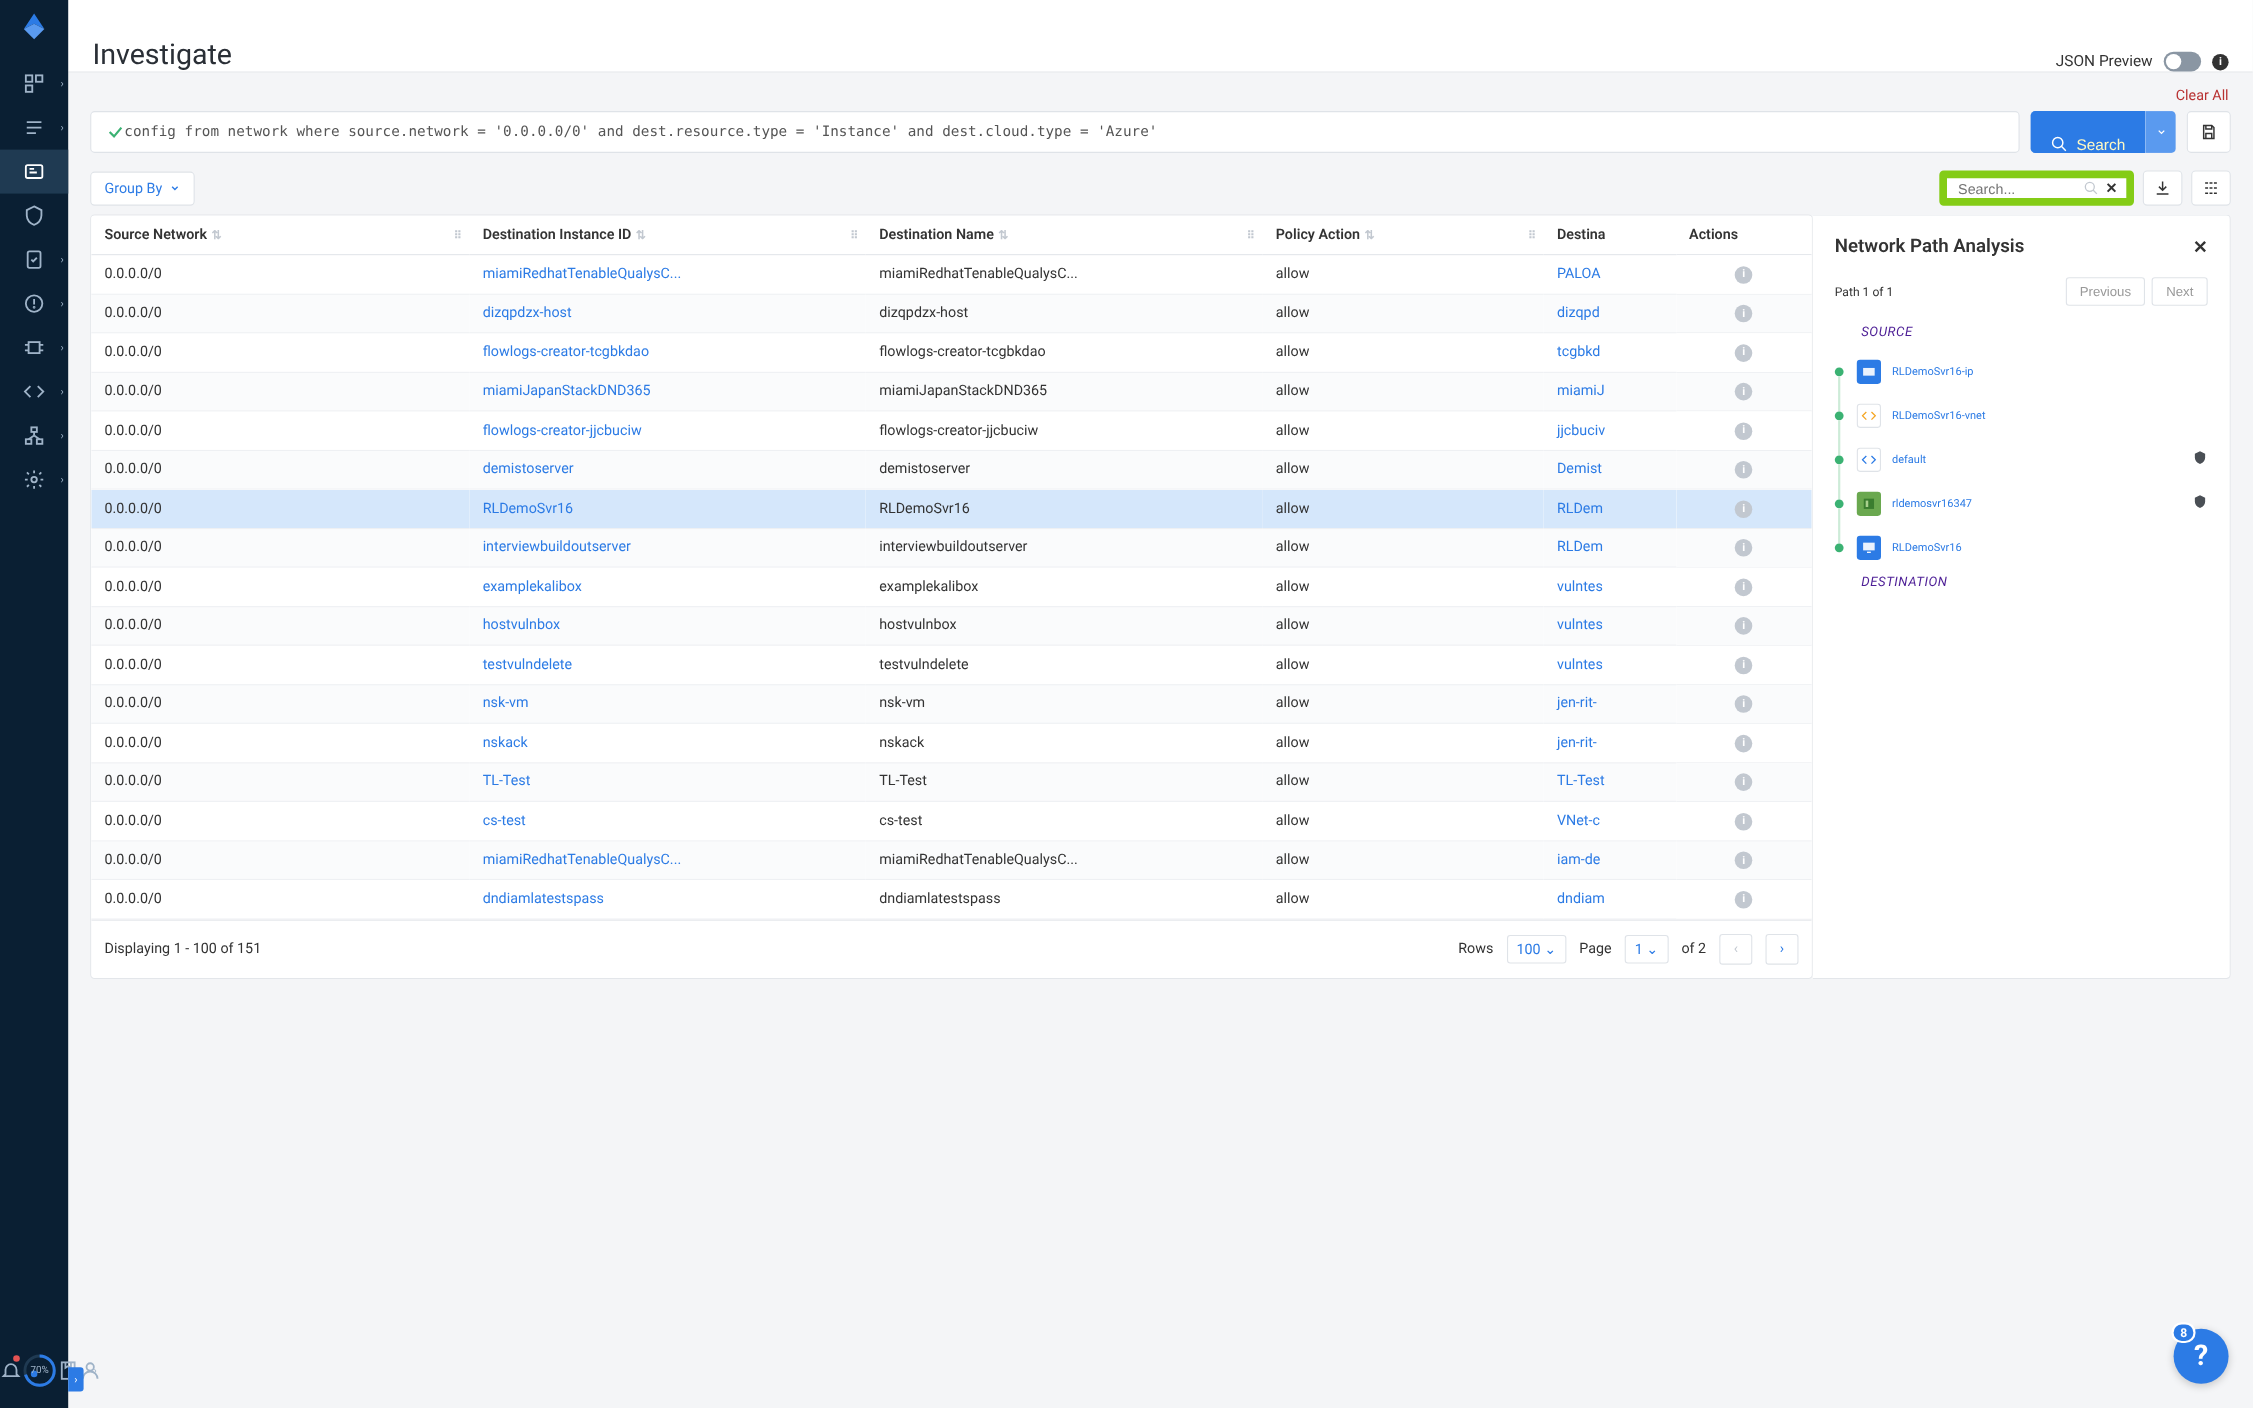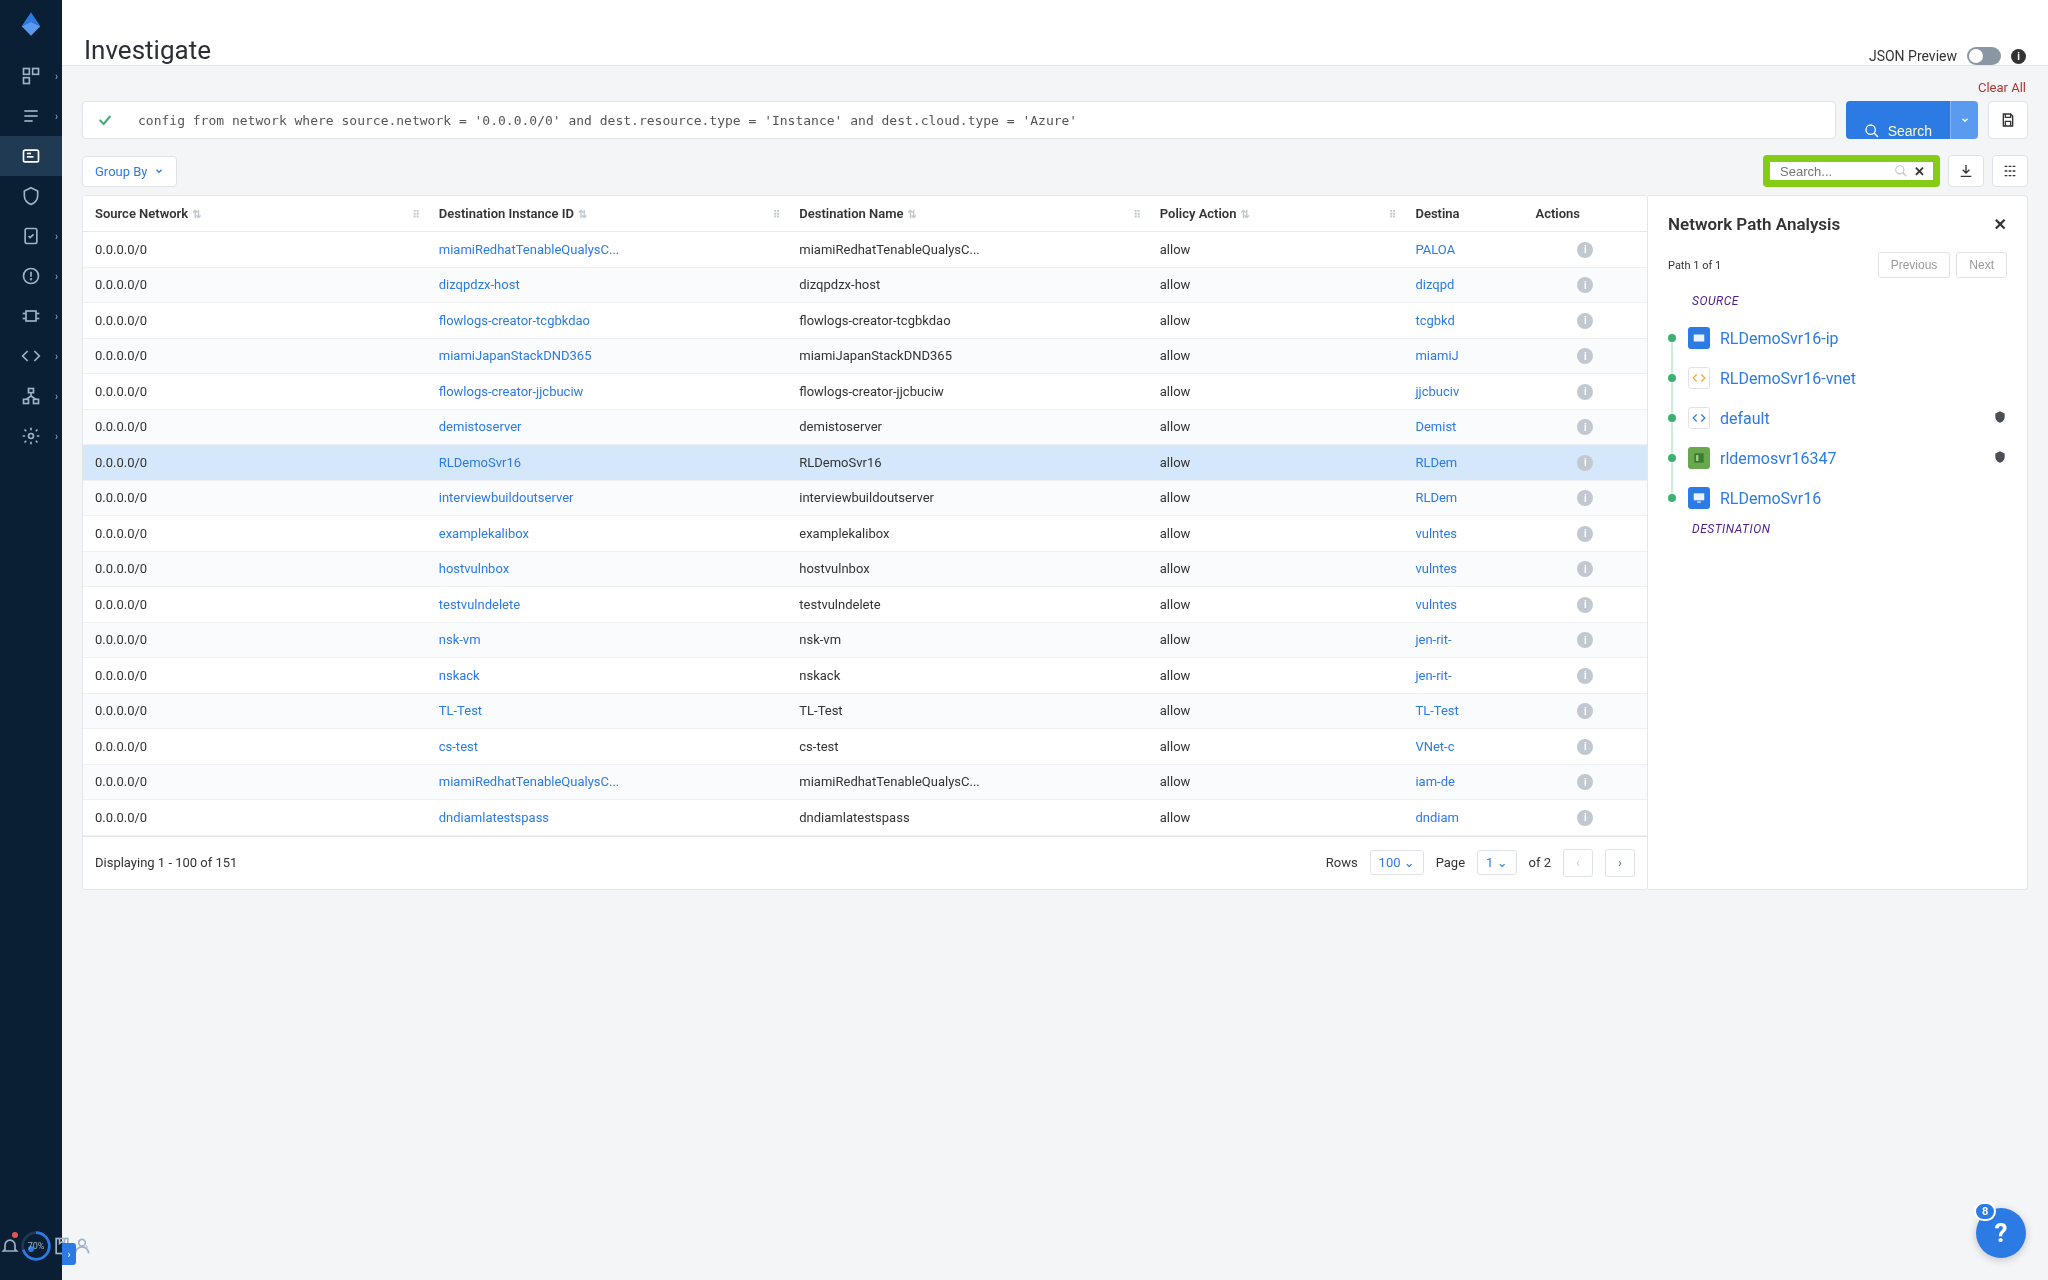--- a/index.html
+++ b/index.html
@@ -24,21 +24,21 @@
   .header { height:66px; background:#fff; border-bottom:1px solid #e3e6ea; display:flex; align-items:flex-end; padding:0 22px; }
   .header h1 { font-size:26px; font-weight:400; color:#2a2f36; margin:0; flex:1; }
   .json-preview { display:flex; align-items:center; gap:10px; color:#333; font-size:14px; }
   .toggle { width:34px; height:18px; border-radius:10px; background:#8a96a3; position:relative; cursor:pointer; }
   .toggle::after { content:""; width:14px; height:14px; border-radius:50%; background:#fff; position:absolute; top:2px; left:2px; }
   .info-icon { width:15px; height:15px; border-radius:50%; background:#333; color:#fff; font-size:10px; font-weight:bold; display:inline-flex; align-items:center; justify-content:center; cursor:pointer; }
   .content { flex:1; overflow:auto; padding:0 20px 20px 20px; }
   .clear-all { text-align:right; padding:14px 2px 6px; }
   .clear-all span { color:#b83131; font-size:13px; cursor:pointer; }
   .query-row { display:flex; gap:10px; align-items:stretch; }
-  .query-box { flex:1; background:#fff; border:1px solid #dfe3e8; border-radius:4px; padding:10px 14px; display:flex; align-items:center; gap:25px; font-family: "SFMono-Regular", Consolas, monospace; font-size:13px; color:#555; }
+  .query-box { flex:1; background:#fff; border:1px solid #dfe3e8; border-radius:4px; padding:10px 14px; display:flex; align-items:center; gap:0; font-family: "SFMono-Regular", Consolas, monospace; font-size:13px; color:#555; }
   .search-btn { background:#2c7be5; color:#fef9c3; border:none; border-radius:4px 0 0 4px; padding:0 18px; font-size:14px; cursor:pointer; display:flex; align-items:flex-end; gap:8px; }
   .search-group { display:flex; }
   .search-drop { background:#5a9aef; border:none; color:#fff; width:28px; border-radius:0 4px 4px 0; cursor:pointer; display:flex; align-items:center; justify-content:center; border-left:1px solid rgba(255,255,255,0.3); }
   .save-btn { background:#fff; border:1px solid #dfe3e8; border-radius:4px; width:40px; display:flex; align-items:center; justify-content:center; cursor:pointer; }
   .toolbar { display:flex; align-items:center; margin-top:16px; margin-bottom:8px; }
   .groupby { background:#fff; border:1px solid #dfe3e8; border-radius:4px; padding:7px 12px; color:#2c7be5; font-size:13px; cursor:pointer; display:flex; align-items:center; gap:6px; }
   .toolbar-spacer { flex:1; }
   .search-input-wrap { display:flex; align-items:center; background:#fff; border:7px solid #84cc16; border-radius:4px; height:32px; padding:0 8px; gap:6px; }
   .search-input-wrap input { border:none; outline:none; width:110px; font-size:13px; }
   .tool-btn { background:#fff; border:1px solid #dfe3e8; border-radius:4px; width:36px; height:32px; display:flex; align-items:center; justify-content:center; cursor:pointer; margin-left:8px; color:#444; }
@@ -71,21 +71,21 @@
   .path-nav { display:flex; align-items:center; margin-bottom:16px; }
   .path-nav .lbl { font-size:11px; color:#333; }
   .path-nav .btns { margin-left:auto; display:flex; gap:6px; }
   .path-nav .btns button { border:1px solid #dfe3e8; background:#fff; border-radius:3px; padding:5px 12px; font-size:12px; color:#999; cursor:default; }
   .section-label { font-size:12px; letter-spacing:0.5px; color:#4c1d95; margin:4px 0 10px 24px;font-style:italic; }
   .path-list { position:relative; }
   .path-row { display:flex; align-items:center; height:40px; position:relative; }
   .path-dot { width:8px; height:8px; border-radius:50%; background:#3bb273; margin-right:12px; position:relative; z-index:1; }
   .path-row:not(:last-child) .path-dot::after { content:""; position:absolute; left:3px; top:8px; width:2px; height:32px; background:#cdebd8; }
   .path-icon { width:22px; height:22px; border-radius:3px; margin-right:10px; display:flex; align-items:center; justify-content:center; font-size:12px; color:#fff; flex-shrink:0; }
-  .path-text { color:#2c7be5; font-size:16px; cursor:pointer; }
+  .path-text { color:#2c7be5; font-size:10px; cursor:pointer; }
   .shield { margin-left:auto; color:#4a4f55; }
   
   .help-fab { position:fixed; right:22px; bottom:22px; width:50px; height:50px; border-radius:50%; background:#2c7be5; color:#fff; display:flex; align-items:center; justify-content:center; font-size:26px; font-weight:bold; cursor:pointer; box-shadow:0 2px 8px rgba(0,0,0,0.2); }
   .help-badge { position:absolute; top:-6px; left:-2px; background:#2c7be5; color:#fff; border-radius:10px; font-size:11px; padding:1px 6px; border:2px solid #fff; }
   .check-icon{color:#3bb273;}
 </style>
 </head>
 <body>
 
 <div class="app">

